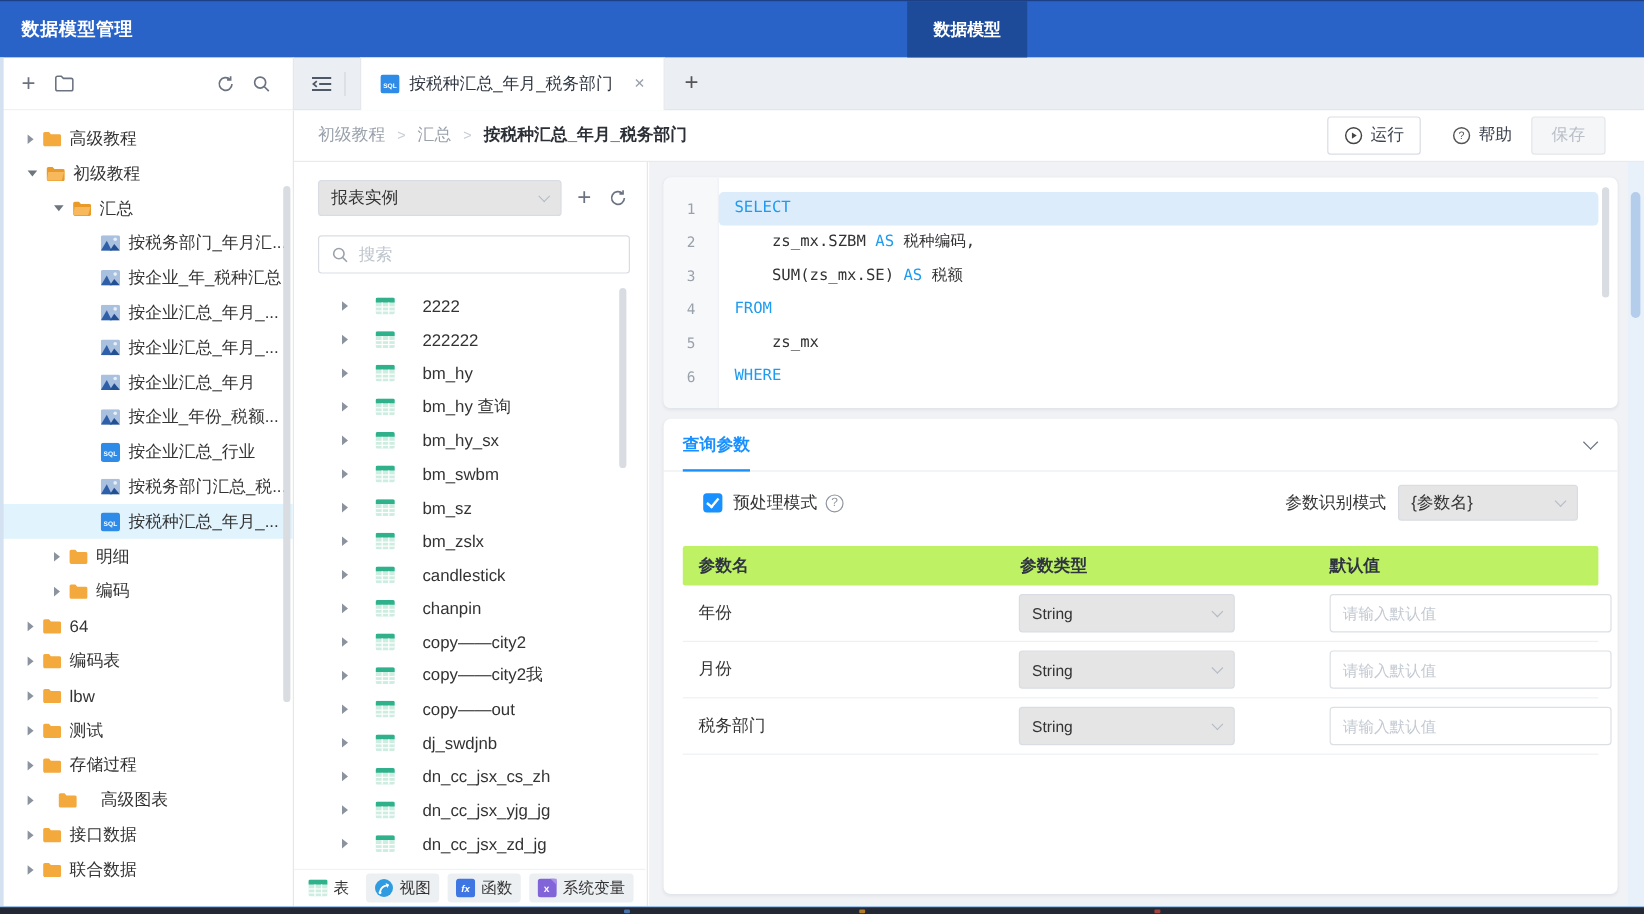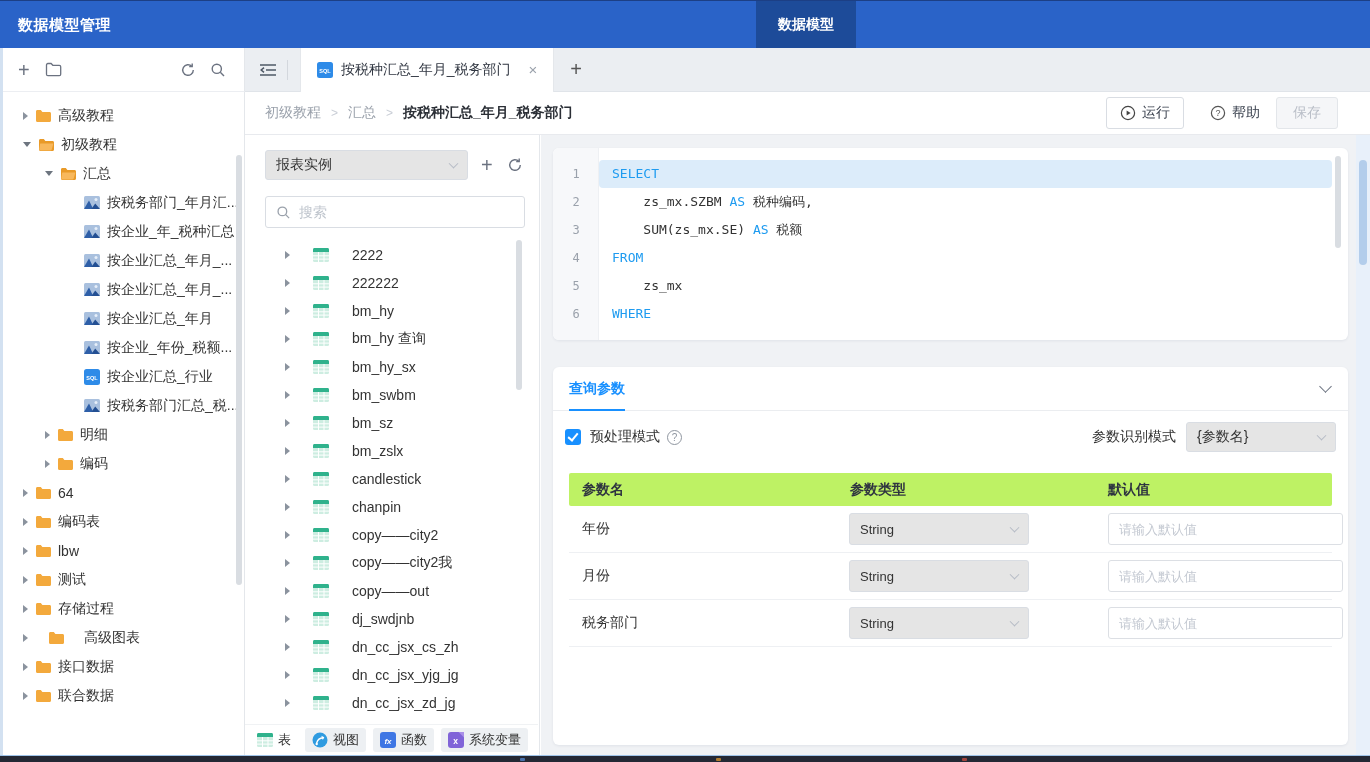--- a/index.html
+++ b/index.html
@@ -64,26 +64,26 @@
   .editor-card{position:relative;background:#fff;border-radius:6px;height:192px;box-shadow:0 1px 3px rgba(15,35,70,.07);overflow:hidden;flex:none;}
   .gutter-bg{position:absolute;left:0;top:0;bottom:0;width:46px;background:#F7F8FA;border-right:1px solid #eef0f3;}
   .code-lines{position:relative;padding:12px 16px 0 0;}
   .code-row{display:flex;height:28px;align-items:center;font-family:"DejaVu Sans Mono",monospace;font-size:13px;}
   .gut{width:46px;flex:none;text-align:center;color:#9aa1ab;font-size:12px;}
   .code{flex:1;white-space:pre;color:#333;padding-left:13px;line-height:28px;}
   .code-row.hl .code{background:#DCECFA;border-radius:4px;}
   .kw{color:#1E9BF0;}
   .ed-scroll{position:absolute;right:7px;top:8px;width:6px;height:92px;background:#d9dde2;border-radius:3px;}
 
-  .params-card{position:relative;background:#fff;border-radius:6px;margin-top:27px;flex:1;box-shadow:0 1px 3px rgba(15,35,70,.07);overflow:hidden;}
+  .params-card{position:relative;background:#fff;border-radius:6px;margin-top:9px;flex:1;box-shadow:0 1px 3px rgba(15,35,70,.07);overflow:hidden;}
   .pc-head{height:44px;border-bottom:1px solid #ebedf0;display:flex;align-items:center;padding:0 18px 0 16px;}
   .pc-title{color:#1890FF;font-size:14px;font-weight:700;position:relative;height:44px;display:flex;align-items:center;cursor:pointer;}
   .pc-title::after{content:"";position:absolute;left:0;right:0;bottom:0;height:2px;background:#1890FF;}
   .pc-chevron{margin-left:auto;width:9px;height:9px;border:solid #6b7280;border-width:0 0 1.5px 1.5px;transform:rotate(-45deg);margin-top:-5px;cursor:pointer;}
-  .pc-controls{display:flex;align-items:center;height:52px;padding:0 12px;text-align:center;}
+  .pc-controls{display:flex;align-items:center;height:52px;padding:0 33px;text-align:center;}
   .checkbox{width:16px;height:16px;background:#1890FF;border-radius:3px;position:relative;flex:none;cursor:pointer;}
   .checkbox::after{content:"";position:absolute;left:5px;top:2px;width:4px;height:8px;border:solid #fff;border-width:0 2px 2px 0;transform:rotate(40deg);}
   .pre-label{margin-left:9px;font-size:14px;color:#333;}
   .q-circle{margin-left:7px;width:15px;height:15px;border-radius:50%;border:1px solid #8f96a0;color:#8f96a0;font-size:10px;display:flex;align-items:center;justify-content:center;}
   .mode-group{margin-left:auto;display:flex;align-items:center;gap:10px;font-size:14px;color:#333;}
   .mode-select{width:150px;height:30px;color:#333;}
   .ptable{margin:10px 16px 0 16px;}
   .pt-head{display:grid;grid-template-columns:268px 256px 1fr;background:#bef264;height:33px;align-items:center;font-size:14px;font-weight:700;color:#2f3540;border-radius:2px;}
   .pt-head .h1,.pt-row .pname{padding-left:13px;}
   .pt-head .h2{padding-left:13px;}
@@ -294,20 +294,29 @@
         <div class="tree-row" style="padding-left: 84px;">
           <span class="ticon">
             <svg width="16" height="13" viewBox="0 0 16 13">
               <rect width="16" height="13" rx="1.5" fill="#A9C0DE"></rect>
               <path d="M0 13L5 4.6 9.2 13z" fill="#2E5FA8"></path>
               <path d="M7.4 13l3.8-5.6L16 13z" fill="#234F93"></path>
               <circle cx="12" cy="3.4" r="1.5" fill="#E7EFF9"></circle>
             </svg>
           </span>
           <span class="tlabel">按税务部门汇总_税...</span>
+        </div>
+        <div class="tree-row sel" style="padding-left: 84px;">
+          <span class="ticon">
+            <svg width="16" height="16" viewBox="0 0 16 16">
+              <rect width="16" height="16" rx="2.5" fill="#2E8BE8"></rect>
+              <text x="8" y="11" font-size="5.5" font-weight="bold" fill="#fff" text-anchor="middle">SQL</text>
+            </svg>
+          </span>
+          <span class="tlabel">按税种汇总_年月_...</span>
         </div>
         <div class="tree-row" style="padding-left: 45px;">
           <span class="arr-r"></span>
           <span class="ticon">
             <svg width="16" height="14" viewBox="0 0 16 14">
               <path d="M1 2.6c0-.8.6-1.5 1.4-1.5h3.4l1.6 1.8h7.2c.8 0 1.4.7 1.4 1.5v7c0 .8-.6 1.5-1.4 1.5H2.4c-.8 0-1.4-.7-1.4-1.5z" fill="#F3A93C"></path>
             </svg>
           </span>
           <span class="tlabel">明细</span>
         </div>

